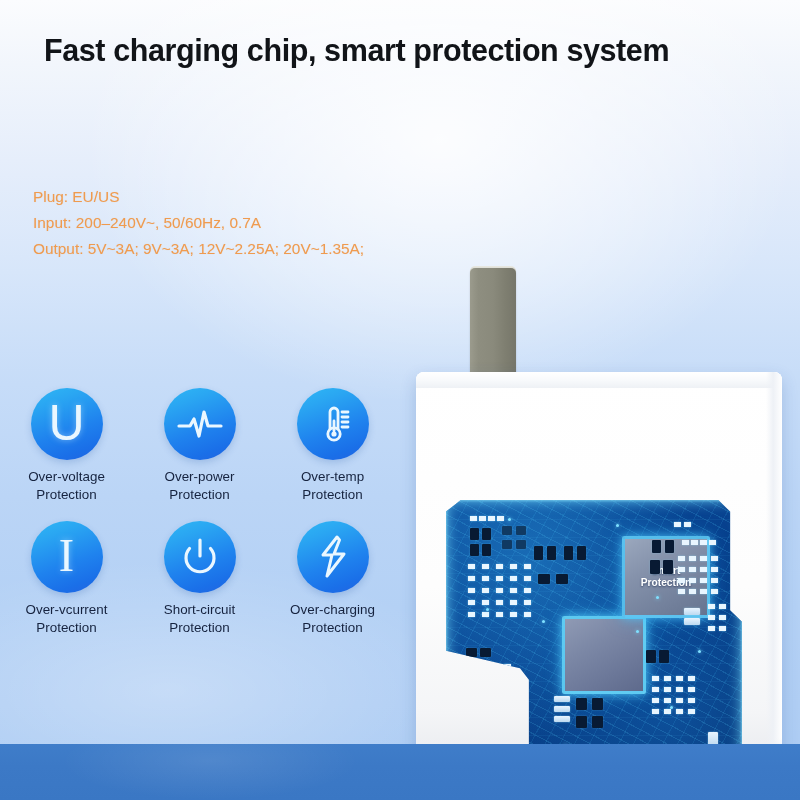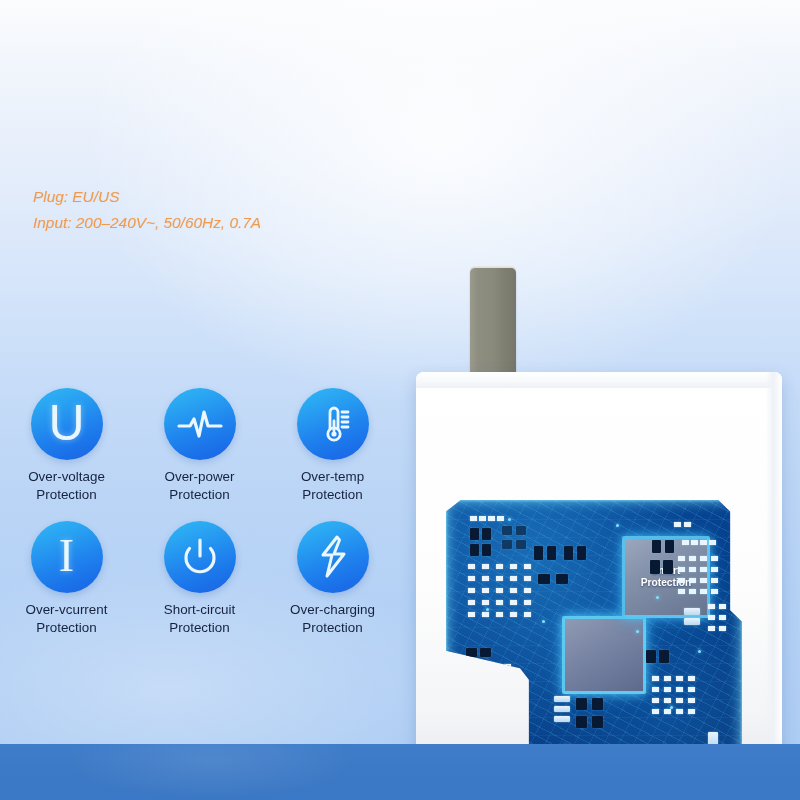--- a/index.html
+++ b/index.html
@@ -67,21 +67,20 @@
 
   
   .specs {
     position: absolute;
     left: 33px;
     top: 184px;
     color: #ef9b4f;
     font-size: 15.4px;
     line-height: 26px;
     white-space: nowrap;
-    font-style: italic;
   }
   .specs div { text-shadow: 0 0 1px rgba(239,155,79,0.25); }
 
   
   .features {
     position: absolute;
     left: 0;
     top: 388px;
     width: 400px;
   }
@@ -290,24 +289,26 @@
   }
 </style>
 </head>
 <body>
 
 <div id="page">
 
   <div class="bg-glow"></div>
   <div class="bg-glow2"></div>
 
+  <div class="title">Fast charging chip, smart protection system</div>
 
   <div class="specs">
     <div>Plug: EU/US</div>
     <div>Input: 200–240V~, 50/60Hz, 0.7A</div>
+    <div>Output: 5V~3A; 9V~3A; 12V~2.25A; 20V~1.35A;</div>
   </div>
 
   <div class="features">
 
     <div class="frow">
 
       <div class="feat">
         <div class="circle">
           <span class="glyph-u">U</span>
         </div>

